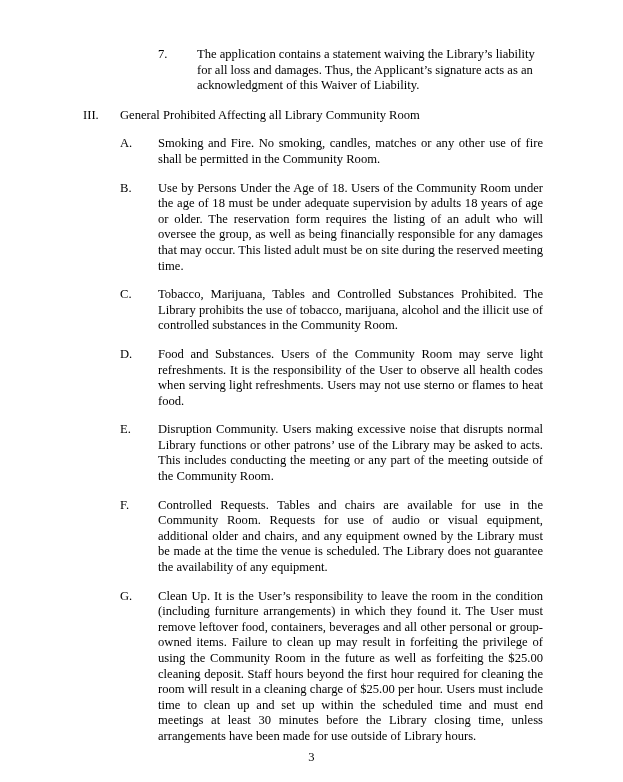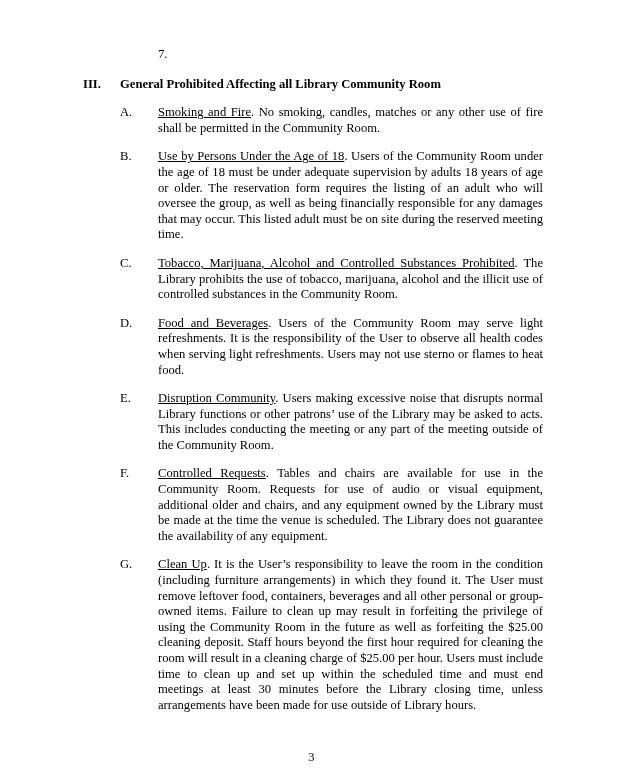--- a/index.html
+++ b/index.html
@@ -20,70 +20,71 @@
     box-sizing: border-box;
   }
   .doc {
     padding: 47px 80px 0 83px; 
   }
   .row { display: flex; }
   
   .item7 { margin-left: 75px; }
   .item7 .lbl { width: 39px; flex: none; }
   
-  .heading { margin-top: 14px; font-weight: bold; }
+  .heading { margin-top: 14px; font-weight: normal; }
   .heading .lbl { width: 37px; flex: none; }
   
   .gitem { margin-top: 13px; margin-left: 37px; }
   .gitem .lbl { width: 38px; flex: none; }
   .txt { flex: 1 1 auto; min-width: 0; }
   .left { text-align: left; }
   .just { text-align: justify; }
-  .u { text-decoration: underline; }
+  .u { }
   .pagenum {
     position: absolute;
     left: 0;
     top: 750px;
     width: 623px;
     text-align: center;
   }
 </style>
 </head>
 <body>
 
 <div class="page">
   <div class="doc">
 
     <div class="row item7">
       <div class="lbl">7.</div>
+      <div class="txt left">The application contains a statement waiving the Library’s liability for all loss and damages. Thus, the Applicant’s signature acts as an acknowledgment of this Waiver of Liability.</div>
     </div>
 
     <div class="row heading">
       <div class="lbl">III.</div>
       <div class="txt left">General Prohibited Affecting all Library Community Room</div>
     </div>
 
     <div class="row gitem">
       <div class="lbl">A.</div>
       <div class="txt just"><span class="u">Smoking and Fire</span><span>.  No smoking, candles, matches or any other use of fire shall be permitted in the Community Room.</span></div>
     </div>
 
     <div class="row gitem">
       <div class="lbl">B.</div>
       <div class="txt just"><span class="u">Use by Persons Under the Age of 18</span><span>.  Users of the Community Room under the age of 18 must be under adequate supervision by adults 18 years of age or older.  The reservation form requires the listing of an adult who will oversee the group, as well as being financially responsible for any damages that may occur.  This listed adult must be on site during the reserved meeting time.</span></div>
     </div>
 
     <div class="row gitem">
       <div class="lbl">C.</div>
-      <div class="txt just"><span class="u">Tobacco, Marijuana, Alcohol and Controlled Substances Prohibited</span><span>.  The Library prohibits the use of tobacco, marijuana, alcohol and the illicit use of controlled substances in the Community Room.</span></div>
+      <div class="txt just"><span class="u">Tobacco, Marijuana, Tables and Controlled Substances Prohibited</span><span>.  The Library prohibits the use of tobacco, marijuana, alcohol and the illicit use of controlled substances in the Community Room.</span></div>
     </div>
 
     <div class="row gitem">
       <div class="lbl">D.</div>
-      <div class="txt just"><span class="u">Food and Beverages</span><span>.  Users of the Community Room may serve light refreshments.  It is the responsibility of the User to observe all health codes when serving light refreshments.  Users may not use sterno or flames to heat food.</span></div>
+      <div class="txt just"><span class="u">Food and Substances</span><span>.  Users of the Community Room may serve light refreshments.  It is the responsibility of the User to observe all health codes when serving light refreshments.  Users may not use sterno or flames to heat food.</span></div>
     </div>
 
     <div class="row gitem">
       <div class="lbl">E.</div>
       <div class="txt just"><span class="u">Disruption Community</span><span>.  Users making excessive noise that disrupts normal Library functions or other patrons’ use of the Library may be asked to acts.  This includes conducting the meeting or any part of the meeting outside of the Community Room.</span></div>
     </div>
 
     <div class="row gitem">
       <div class="lbl">F.</div>
       <div class="txt just"><span class="u">Controlled Requests</span><span>.  Tables and chairs are available for use in the Community Room.  Requests for use of audio or visual equipment, additional older and chairs, and any equipment owned by the Library must be made at the time the venue is scheduled.  The Library does not guarantee the availability of any equipment.</span></div>

